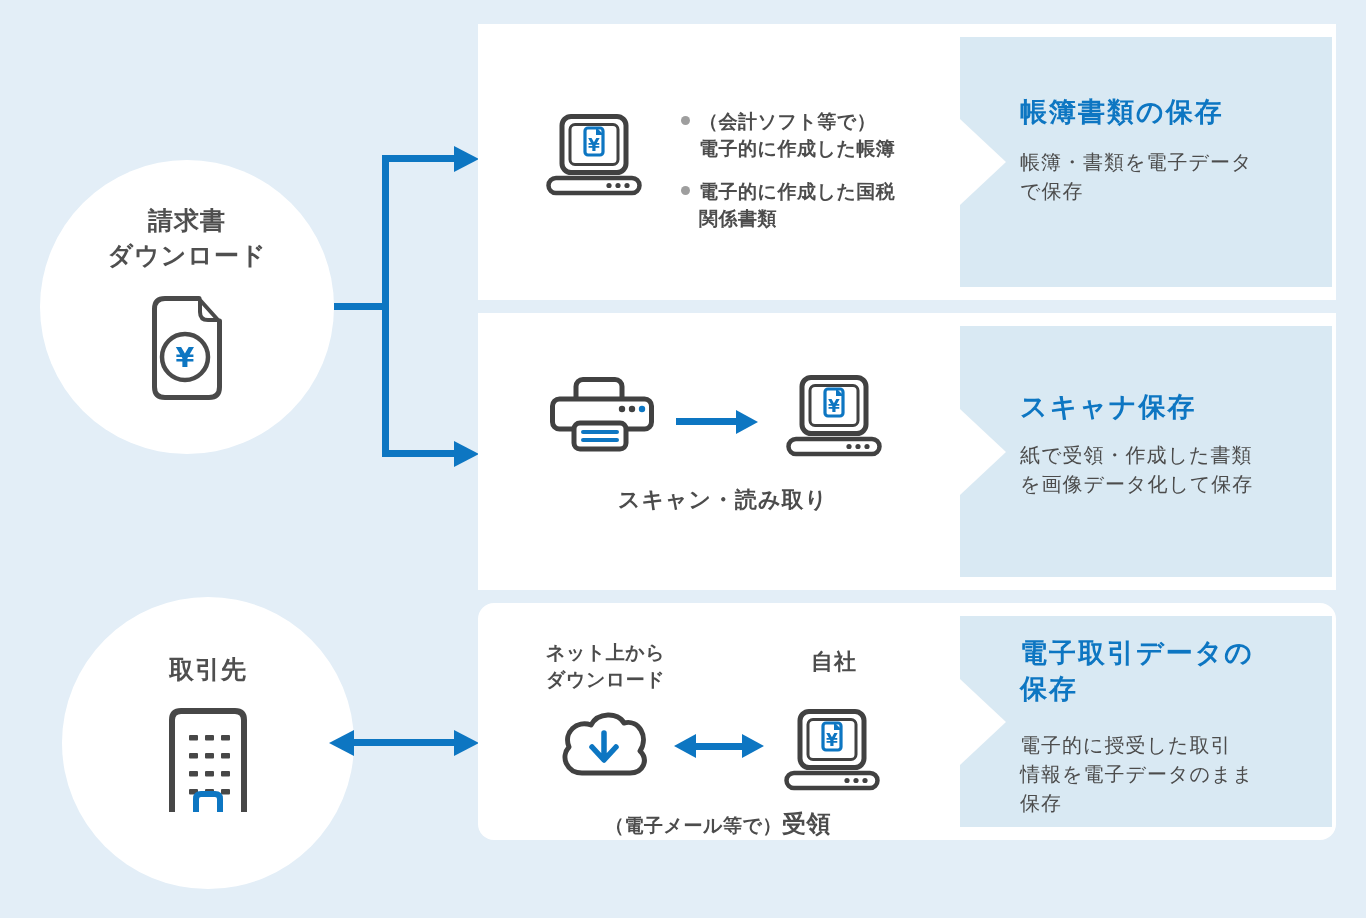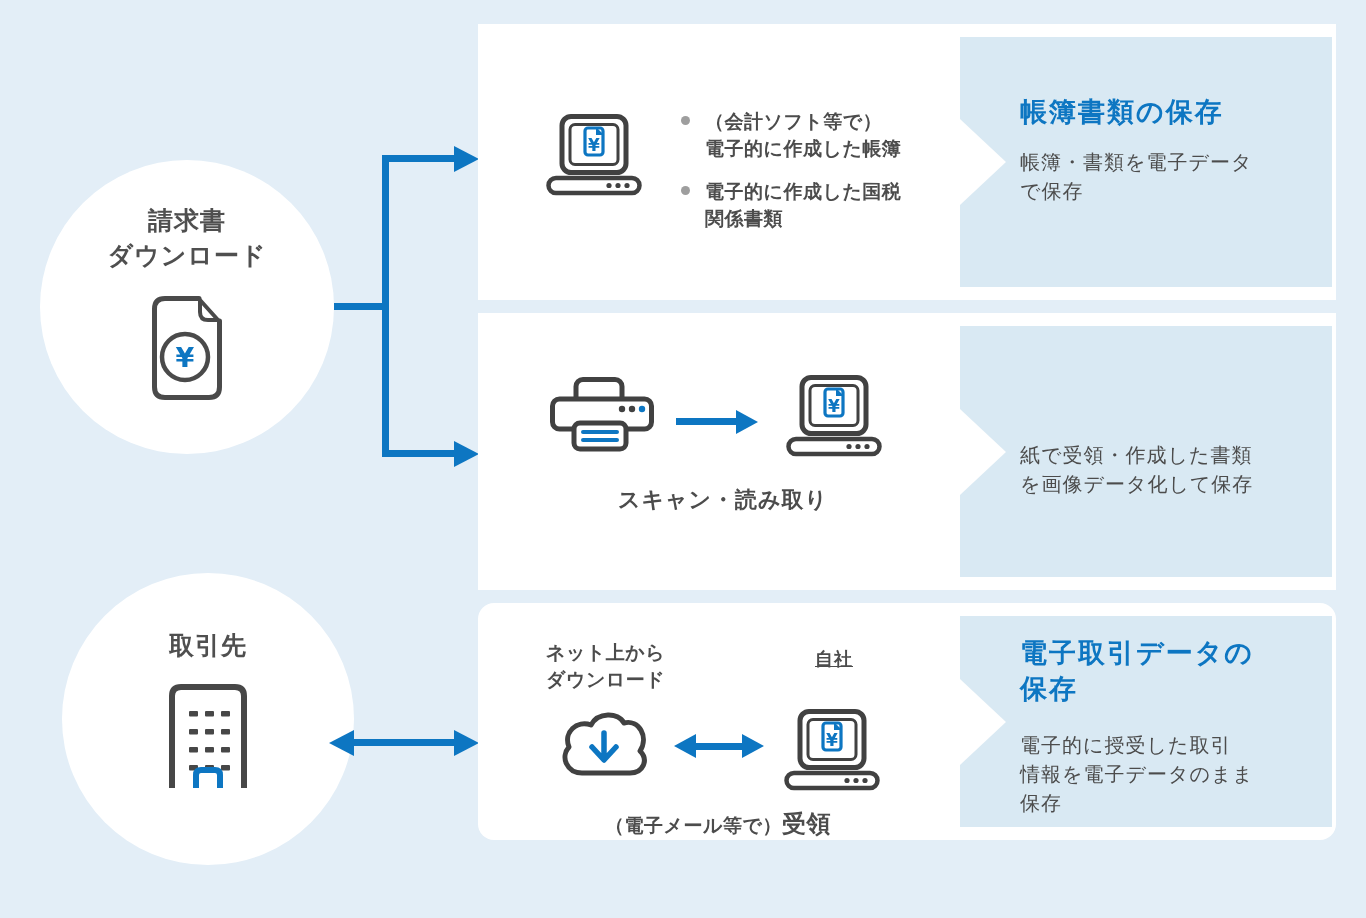--- a/index.html
+++ b/index.html
@@ -18,27 +18,27 @@
 
   
   .panel{position:absolute;left:478px;width:858px;background:#fff;}
   .tint{position:absolute;left:482px;right:4px;top:13px;bottom:13px;background:#d9e9f3;}
   .chev{position:absolute;left:482px;top:50%;margin-top:-43px;width:0;height:0;
         border-left:46px solid #fff;border-top:43px solid transparent;border-bottom:43px solid transparent;}
 
   .result-title{font-size:27px;font-weight:700;color:#0d76c2;line-height:1.32;letter-spacing:2px;}
   .result-desc{font-size:20px;font-weight:500;color:#4c4c4c;line-height:1.45;letter-spacing:1px;}
 
-  .bullet-item{display:flex;gap:15px;margin-bottom:16px;}
+  .bullet-item{display:flex;gap:9px;margin-bottom:16px;}
   .bullet-dot{width:9px;height:9px;border-radius:50%;background:#9e9e9e;margin-top:8px;flex:none;}
   .bullet-text{font-size:19px;font-weight:600;color:#4c4c4c;line-height:1.42;letter-spacing:0.5px;}
 
   .caption{font-size:22px;font-weight:600;color:#4c4c4c;letter-spacing:1px;text-align:center;}
   .small-label{font-size:19px;font-weight:600;color:#4c4c4c;line-height:1.4;letter-spacing:0.5px;}
-  .company-label{font-size:18px;font-weight:600;color:#4c4c4c;text-align:center;letter-spacing:1px;text-decoration:underline;}
+  .company-label{font-size:22px;font-weight:600;color:#4c4c4c;text-align:center;letter-spacing:1px;}
   .caption-mixed{font-weight:600;color:#4c4c4c;text-align:center;letter-spacing:0.5px;}
   .caption-mixed .sm{font-size:19px;margin-top:32px;}
   .caption-mixed .lg{font-size:24px;}
 
   
   .blue-line{position:absolute;background:#0d76c2;}
   .tri-right{position:absolute;width:0;height:0;border-left:25px solid #0d76c2;
              border-top:13px solid transparent;border-bottom:13px solid transparent;}
   .tri-left{position:absolute;width:0;height:0;border-right:25px solid #0d76c2;
             border-top:13px solid transparent;border-bottom:13px solid transparent;}
@@ -54,21 +54,21 @@
     <div class="circle-label pre" style="margin-top:44px;">請求書
 ダウンロード</div>
     <svg width="76" height="106" viewBox="0 0 76 106" style="margin-top:22px;">
       <path d="M50 3.5 H16 Q5.5 3.5 5.5 14 V92 Q5.5 102.5 16 102.5 H60 Q70.5 102.5 70.5 92 V26" fill="#fff" stroke="#4a4a4a" stroke-width="5" stroke-linecap="round" fill-rule="evenodd"></path>
       <path d="M51 5 L69 25 H59 Q51 25 51 17 Z" fill="#fff" stroke="#4a4a4a" stroke-width="4" stroke-linejoin="round"></path>
       <circle cx="36" cy="62" r="23" fill="#fff" stroke="#4a4a4a" stroke-width="4.5"></circle>
       <text x="36" y="72" text-anchor="middle" font-size="27" font-weight="bold" fill="#0d76c2">¥</text>
     </svg>
   </div>
 
-  <div class="circle" style="left:62px;top:573px;width:292px;height:292px;">
+  <div class="circle" style="left:62px;top:597px;width:292px;height:292px;">
     <div class="circle-label" style="margin-top:56px;">取引先</div>
     <svg width="80" height="106" viewBox="0 0 80 106" style="margin-top:18px;">
       <path d="M4 106 V14 Q4 5 13 5 H67 Q76 5 76 14 V106" fill="#fff" stroke="#474747" stroke-width="6"></path>
       <g fill="#474747">
         <rect x="21" y="29" width="9" height="5.5" rx="1"></rect>
           <rect x="37" y="29" width="9" height="5.5" rx="1"></rect>
           <rect x="53" y="29" width="9" height="5.5" rx="1"></rect>
         <rect x="21" y="47" width="9" height="5.5" rx="1"></rect>
           <rect x="37" y="47" width="9" height="5.5" rx="1"></rect>
           <rect x="53" y="47" width="9" height="5.5" rx="1"></rect>
@@ -156,20 +156,21 @@
       <path d="M50 13 L58 21 L50 21 Z" fill="#0d76c2"></path>
       <text x="48" y="37" text-anchor="middle" font-size="17" font-weight="bold" fill="#0d76c2">¥</text>
       <rect x="2.5" y="64" width="91" height="15" rx="7.5" fill="#fff" stroke="#414141" stroke-width="4.5"></rect>
       <circle cx="63" cy="71.5" r="2.6" fill="#414141"></circle>
         <circle cx="72" cy="71.5" r="2.6" fill="#414141"></circle>
         <circle cx="81" cy="71.5" r="2.6" fill="#414141"></circle>
     </svg>
 
     <div class="abs caption" style="left:120px;top:172px;width:250px;">スキャン・読み取り</div>
 
+    <div class="abs result-title" style="left:542px;top:76px;">スキャナ保存</div>
     <div class="abs result-desc pre" style="left:542px;top:128px;">紙で受領・作成した書類
 を画像データ化して保存</div>
   </div>
 
   <div class="panel" style="top:603px;height:237px;border-radius:16px;">
     <div class="tint"></div>
     <div class="chev"></div>
 
     <div class="abs small-label pre" style="left:68px;top:36px;">ネット上から
 ダウンロード</div>

